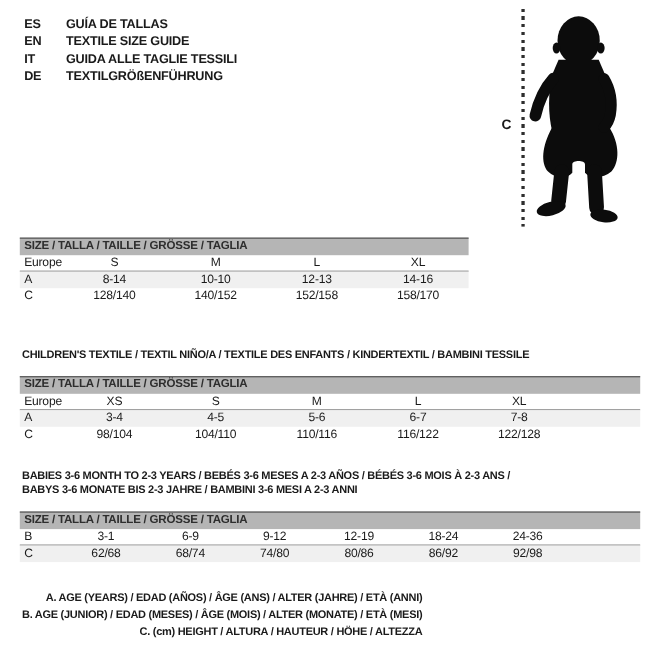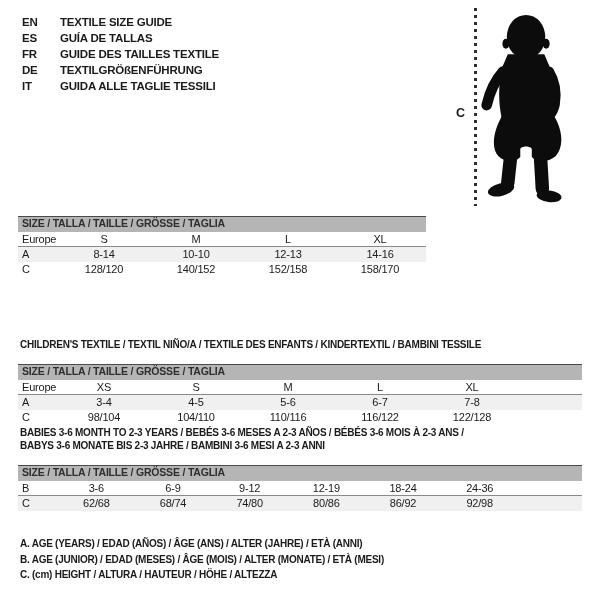--- a/index.html
+++ b/index.html
@@ -22,69 +22,65 @@
   .dash-line{
     position:absolute;left:24px;top:2px;width:3px;height:198px;
     background:repeating-linear-gradient(to bottom,#2e2e2e 0 3px,transparent 3px 7px);
   }
   .measure-label{position:absolute;left:6px;top:100px;font-weight:700;font-size:12.5px;}
   .baby-svg{position:absolute;left:29px;top:2px;width:96px;height:200px;}
 
   
   .table-section{position:absolute;left:18px;}
   .sec-1{top:216px;}
-  .sec-2{top:338px;}
+  .sec-2{top:316px;}
   .sec-3{top:426px;}
   .table-title{font-weight:700;font-size:10px;letter-spacing:-.25px;line-height:13px;
                margin:0 0 13px 2px;white-space:nowrap;}
   .size-table{box-sizing:border-box;}
   .sec-1 .size-table{width:408px;}
   .sec-2 .size-table,.sec-3 .size-table{width:564px;}
   .bar{
     box-sizing:border-box;height:16px;line-height:13px;background:#b5b5b5;
     border-top:1px solid #4a4a4a;padding-left:4px;
     font-weight:700;font-size:10.5px;letter-spacing:-.2px;color:#2e2e2e;white-space:nowrap;
   }
   .t-row{display:flex;height:15px;line-height:15px;box-sizing:border-box;font-size:11px;}
   .t-row.shaded{background:#f0f0f0;}
   .t-row.sep{border-bottom:1px solid #8a8a8a;}
   .row-label{width:40px;padding-left:4px;box-sizing:border-box;letter-spacing:-.2px;}
   .cells{flex:1;display:flex;}
   .sec-2 .cells,.sec-3 .cells{margin-right:64px;justify-content:space-between;}
   .cell{flex:1;text-align:center;letter-spacing:-.2px;white-space:nowrap;}
 
   
-  .footnotes{position:absolute;left:20px;top:536px;}
+  .footnotes{position:absolute;left:20px;top:536px;text-align:right;}
   .footnote{font-weight:700;font-size:10px;letter-spacing:-.25px;line-height:15.5px;white-space:nowrap;}
 </style>
 </head>
 <body>
 
 <div class="page">
 
   <div class="lang-block">
       <div class="lang-row">
+        <span class="lang-code">ES</span>
+        <span class="lang-label">GUÍA DE TALLAS</span>
+      </div>
+      <div class="lang-row">
         <span class="lang-code">EN</span>
         <span class="lang-label">TEXTILE SIZE GUIDE</span>
       </div>
       <div class="lang-row">
-        <span class="lang-code">ES</span>
-        <span class="lang-label">GUÍA DE TALLAS</span>
-      </div>
-      <div class="lang-row">
-        <span class="lang-code">FR</span>
-        <span class="lang-label">GUIDE DES TAILLES TEXTILE</span>
+        <span class="lang-code">IT</span>
+        <span class="lang-label">GUIDA ALLE TAGLIE TESSILI</span>
       </div>
       <div class="lang-row">
         <span class="lang-code">DE</span>
         <span class="lang-label">TEXTILGRÖßENFÜHRUNG</span>
-      </div>
-      <div class="lang-row">
-        <span class="lang-code">IT</span>
-        <span class="lang-label">GUIDA ALLE TAGLIE TESSILI</span>
       </div>
     </div>
 
   <div class="figure">
     <div class="dash-line"></div>
     <div class="measure-label">C</div>
     <svg class="baby-svg" viewBox="0 0 100 200" xmlns="http://www.w3.org/2000/svg" aria-hidden="true">
       <g fill="#0c0c0c" stroke="none">
         <ellipse cx="49" cy="26" rx="20" ry="23"></ellipse>
         <ellipse cx="28" cy="33" rx="3.6" ry="5.2"></ellipse>
@@ -123,21 +119,21 @@
             <span class="cells">
               <span class="cell">8-14</span>
               <span class="cell">10-10</span>
               <span class="cell">12-13</span>
               <span class="cell">14-16</span>
             </span>
           </div>
           <div class="t-row">
             <span class="row-label">C</span>
             <span class="cells">
-              <span class="cell">128/120</span>
+              <span class="cell">128/140</span>
               <span class="cell">140/152</span>
               <span class="cell">152/158</span>
               <span class="cell">158/170</span>
             </span>
           </div>
         </div>
       </section>
       <section class="table-section sec-2">
         <div class="table-title">
           <div class="title-line">CHILDREN'S TEXTILE / TEXTIL NIÑO/A / TEXTILE DES ENFANTS / KINDERTEXTIL / BAMBINI TESSILE</div>
@@ -179,21 +175,21 @@
       <section class="table-section sec-3">
         <div class="table-title">
           <div class="title-line">BABIES 3-6 MONTH TO 2-3 YEARS / BEBÉS 3-6 MESES A 2-3 AÑOS / BÉBÉS 3-6 MOIS À 2-3 ANS /</div>
           <div class="title-line">BABYS 3-6 MONATE BIS 2-3 JAHRE / BAMBINI 3-6 MESI A 2-3 ANNI</div>
         </div>
         <div class="size-table">
           <div class="bar">SIZE / TALLA / TAILLE / GRÖSSE / TAGLIA</div>
           <div class="t-row sep">
             <span class="row-label">B</span>
             <span class="cells">
-              <span class="cell">3-6</span>
+              <span class="cell">3-1</span>
               <span class="cell">6-9</span>
               <span class="cell">9-12</span>
               <span class="cell">12-19</span>
               <span class="cell">18-24</span>
               <span class="cell">24-36</span>
             </span>
           </div>
           <div class="t-row shaded">
             <span class="row-label">C</span>
             <span class="cells">

